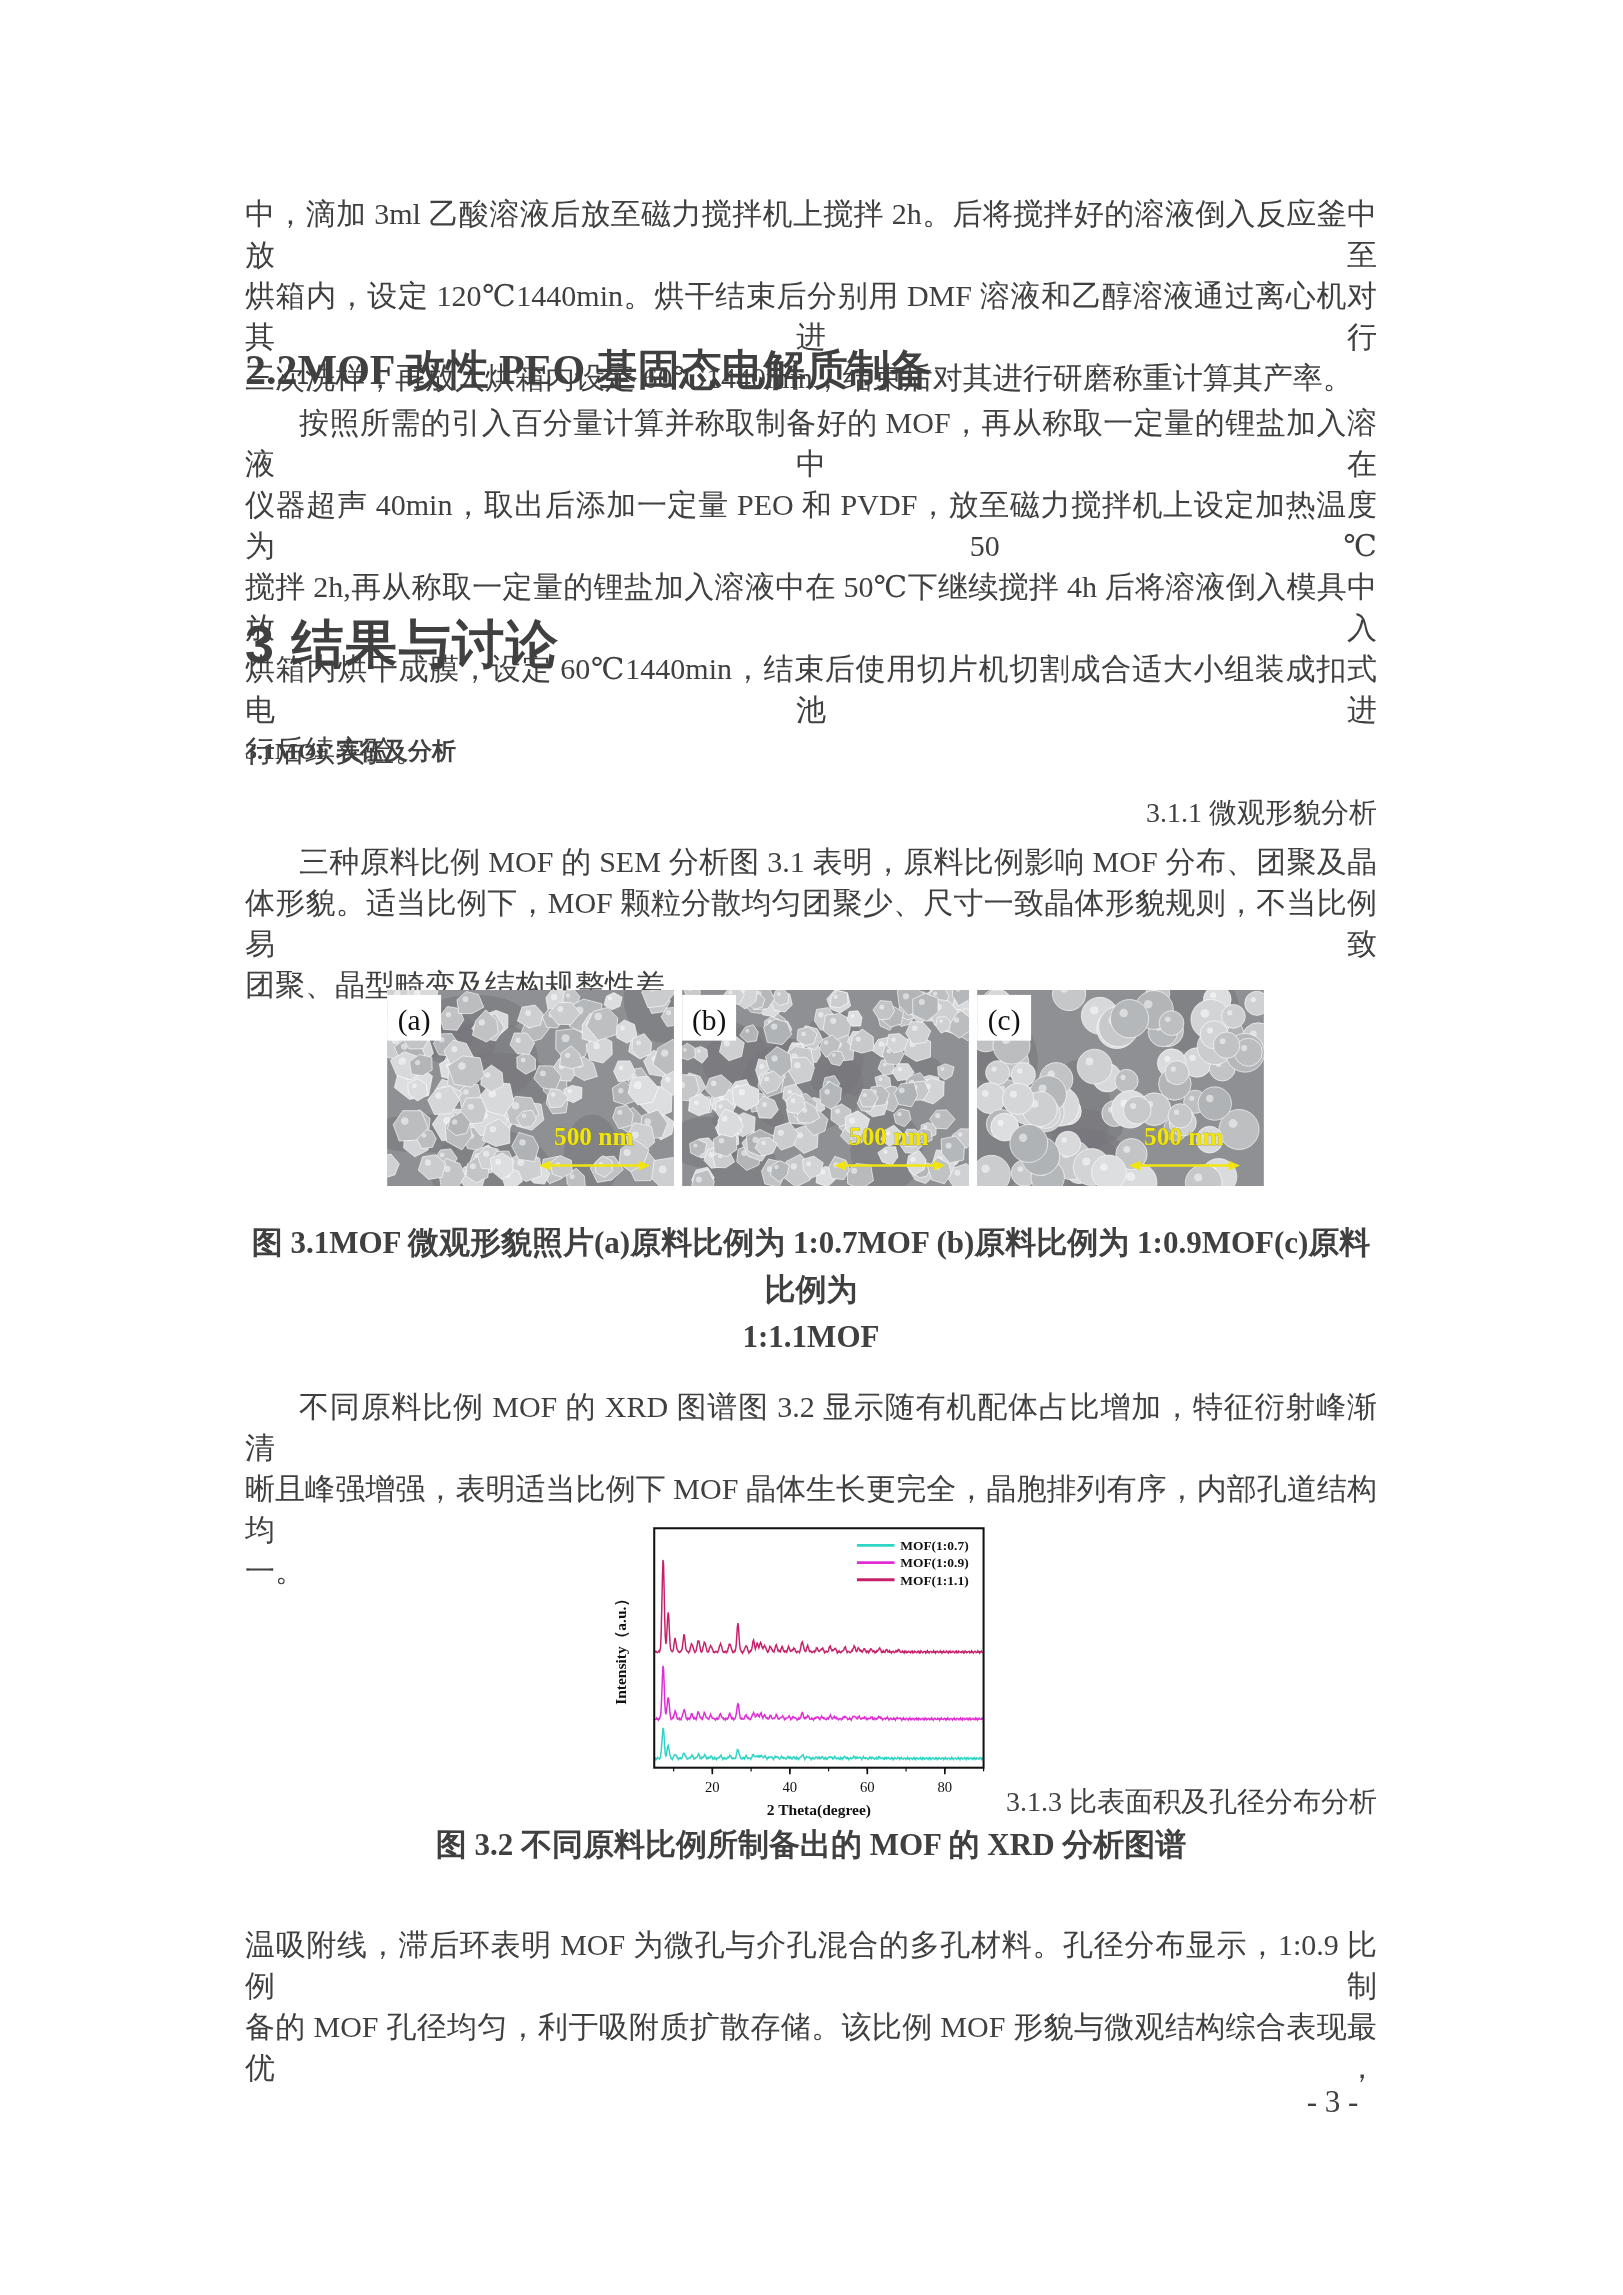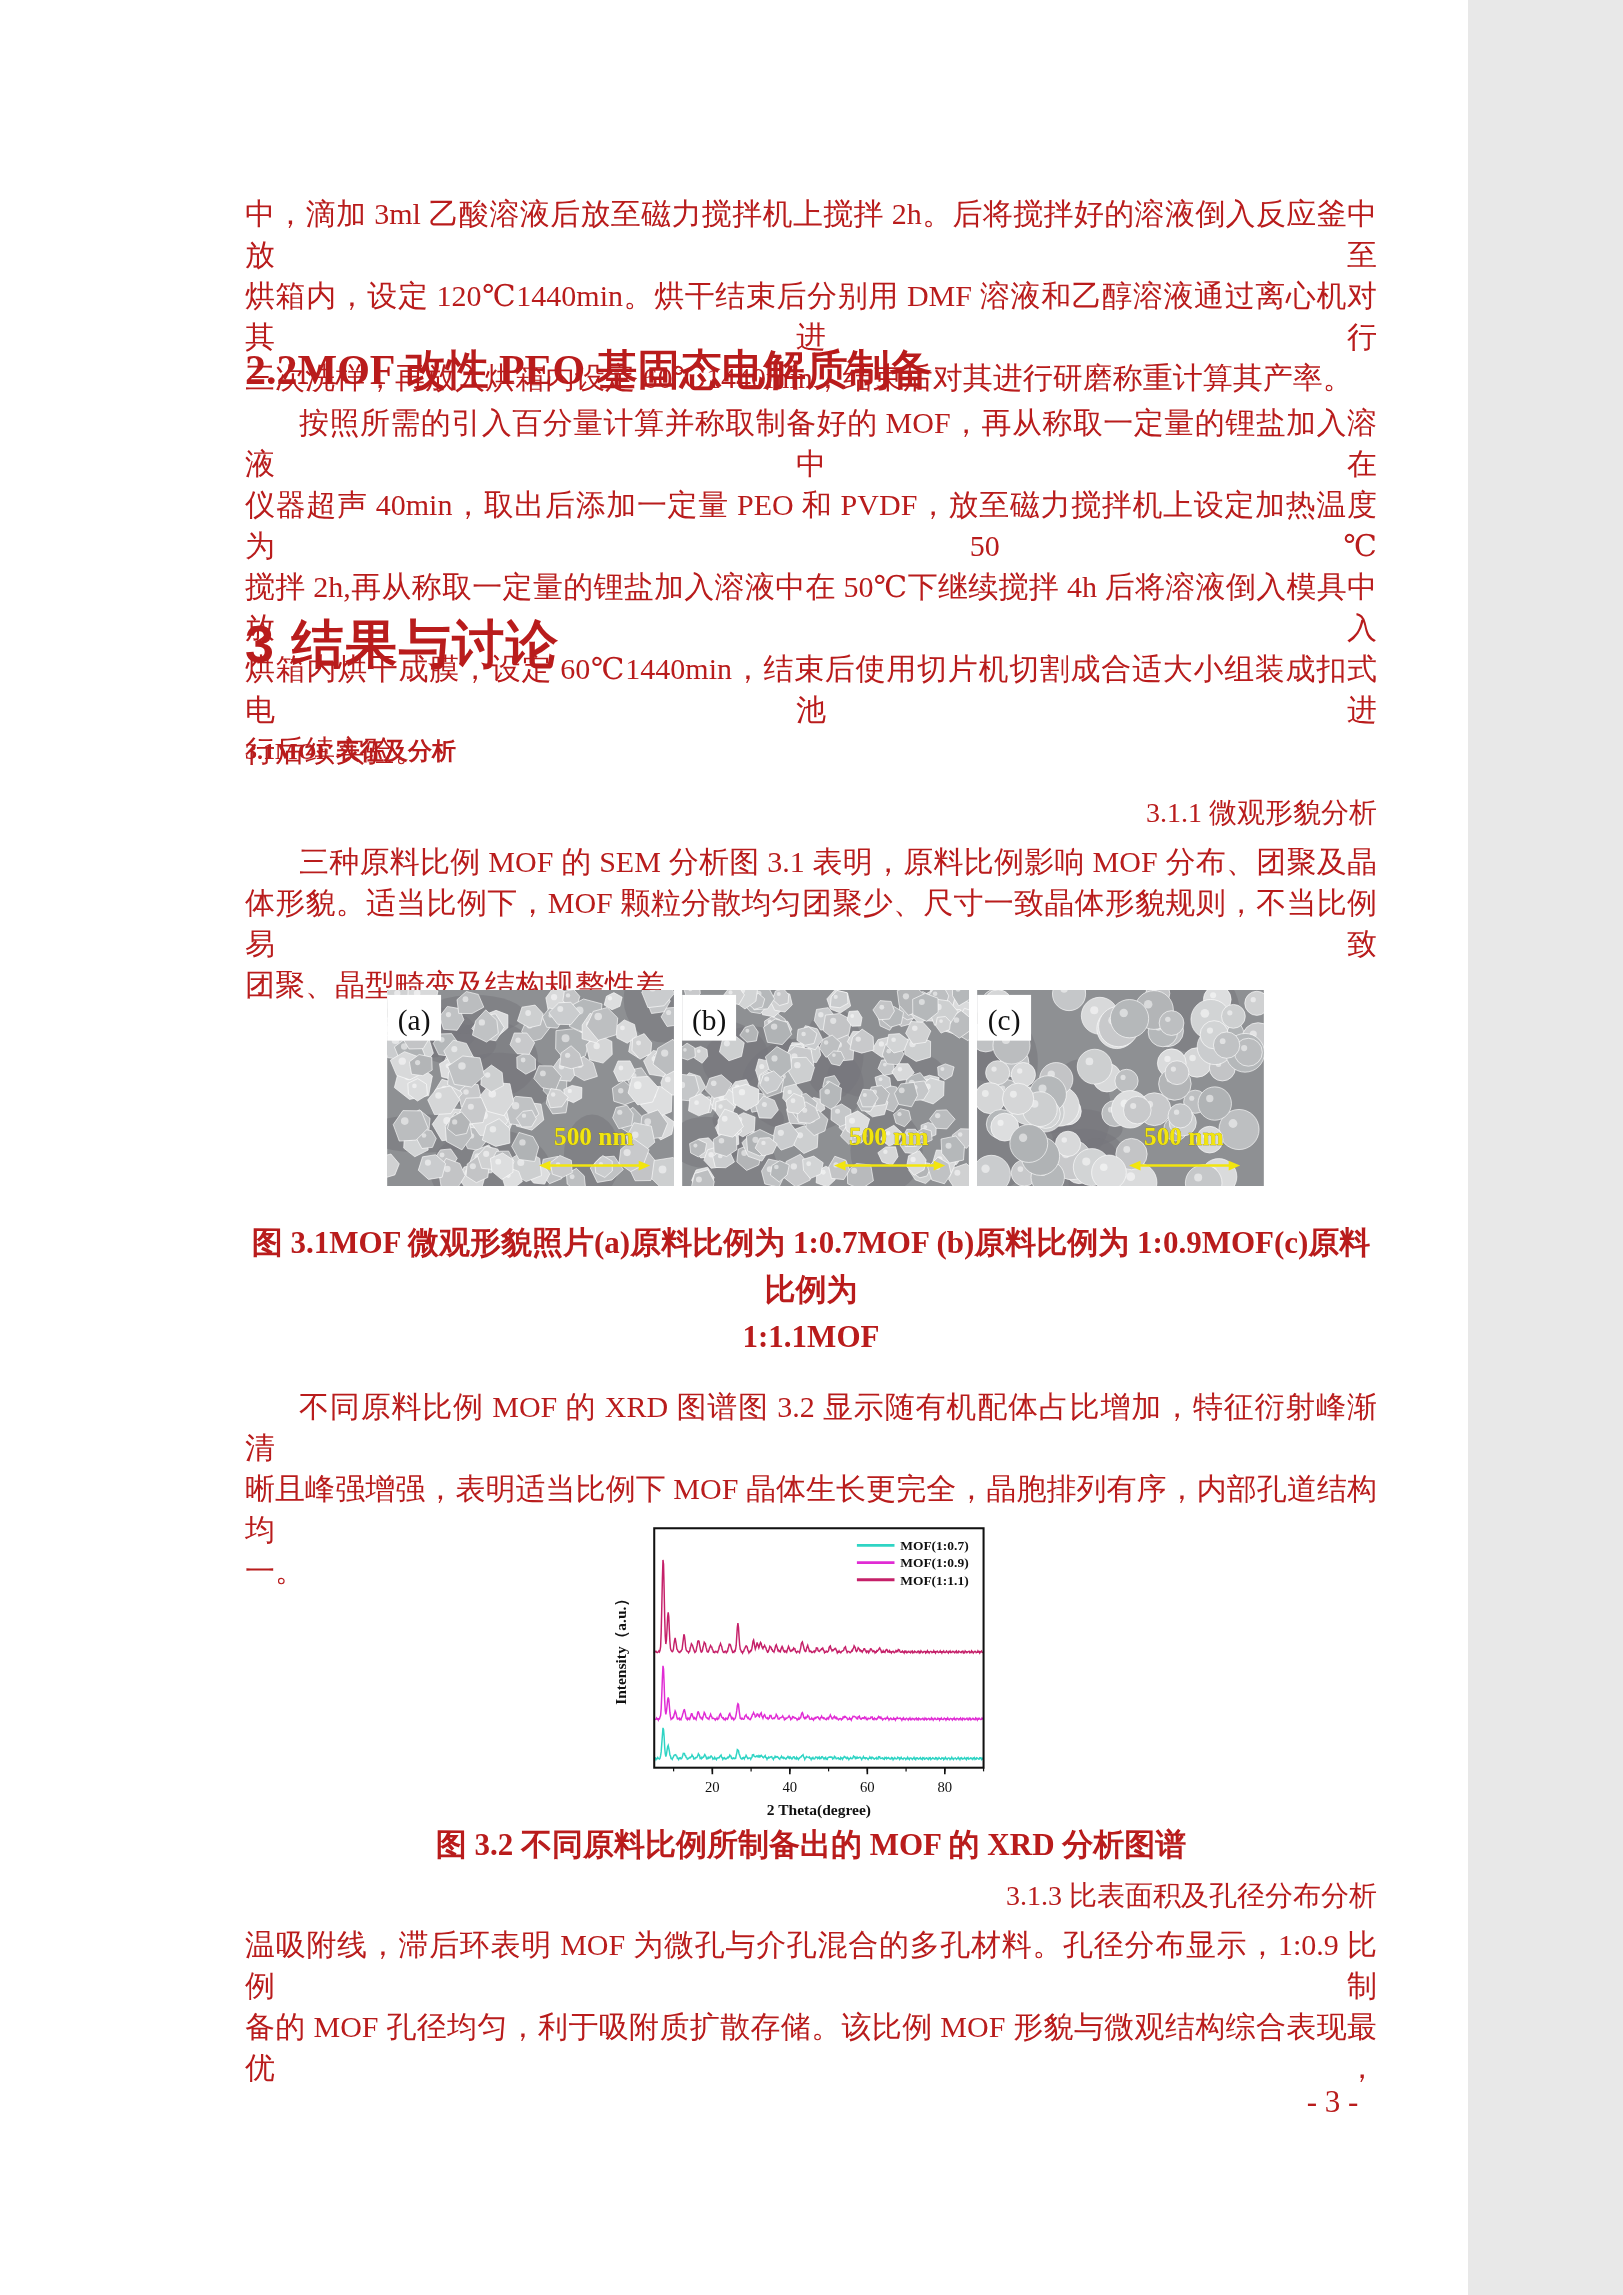--- a/index.html
+++ b/index.html
@@ -1,17 +1,17 @@
 <!DOCTYPE html>
 <html style="font-size:13px"><head>
 <meta charset="utf-8">
 <style>
   html,body{margin:0;padding:0;background:#e8e8e8;}
-  .page{position:relative;width:1468px;height:2295px;background:#ffffff;overflow:hidden;
-        font-family:"Liberation Serif","DejaVu Serif",serif;color:#b91c1c;}
+  .page{position:relative;width:1623px;height:2295px;background:#ffffff;overflow:hidden;
+        font-family:"Liberation Serif","DejaVu Serif",serif;color:#404040;}
   .blk{position:absolute;left:245px;width:1132px;}
   .bline{line-height:41px;font-size:30px;white-space:normal;}
   .full{text-align:justify;text-align-last:justify;}
   .ind{text-indent:54px;}
   .h22{top:347px;font-size:42px;font-weight:bold;line-height:46px;}
   .h3big{top:620px;font-size:52px;font-weight:bold;line-height:49px;
          font-family:"Liberation Sans","DejaVu Sans",sans-serif;letter-spacing:1.6px;}
   .h31{top:729px;font-size:24px;font-weight:bold;line-height:44px;
        font-family:Liberation Serif, serif;}
   .hsub{font-size:28px;font-weight:normal;line-height:41px;text-align:right;}
@@ -867,21 +867,21 @@
         <text x="356" y="63" font-size="16.5" font-weight="bold" font-family="Liberation Serif, DejaVu Serif, serif" fill="#111">MOF(1:0.9)</text>
         <line x1="303" y1="78" x2="349" y2="78" stroke="#c52069" stroke-width="3.5"></line>
         <text x="356" y="84" font-size="16.5" font-weight="bold" font-family="Liberation Serif, DejaVu Serif, serif" fill="#111">MOF(1:1.1)</text>
       </svg>
   </div>
 
   <div class="blk caption" style="top:1821px">
     <div>图 3.2 不同原料比例所制备出的 MOF 的 XRD 分析图谱</div>
   </div>
 
-  <div class="blk hsub" style="top:1875px">3.1.3 比表面积及孔径分布分析</div>
+  <div class="blk hsub" style="top:1781px">3.1.3 比表面积及孔径分布分析</div>
 
   <div class="blk" style="top:1924px">
     <div class="bline full">温吸附线，滞后环表明 MOF 为微孔与介孔混合的多孔材料。孔径分布显示，1:0.9 比例制</div>
     <div class="bline full">备的 MOF 孔径均匀，利于吸附质扩散存储。该比例 MOF 形貌与微观结构综合表现最优，</div>
   </div>
 
   <div class="pagenum">- 3 -</div>
 
 </div>
 

